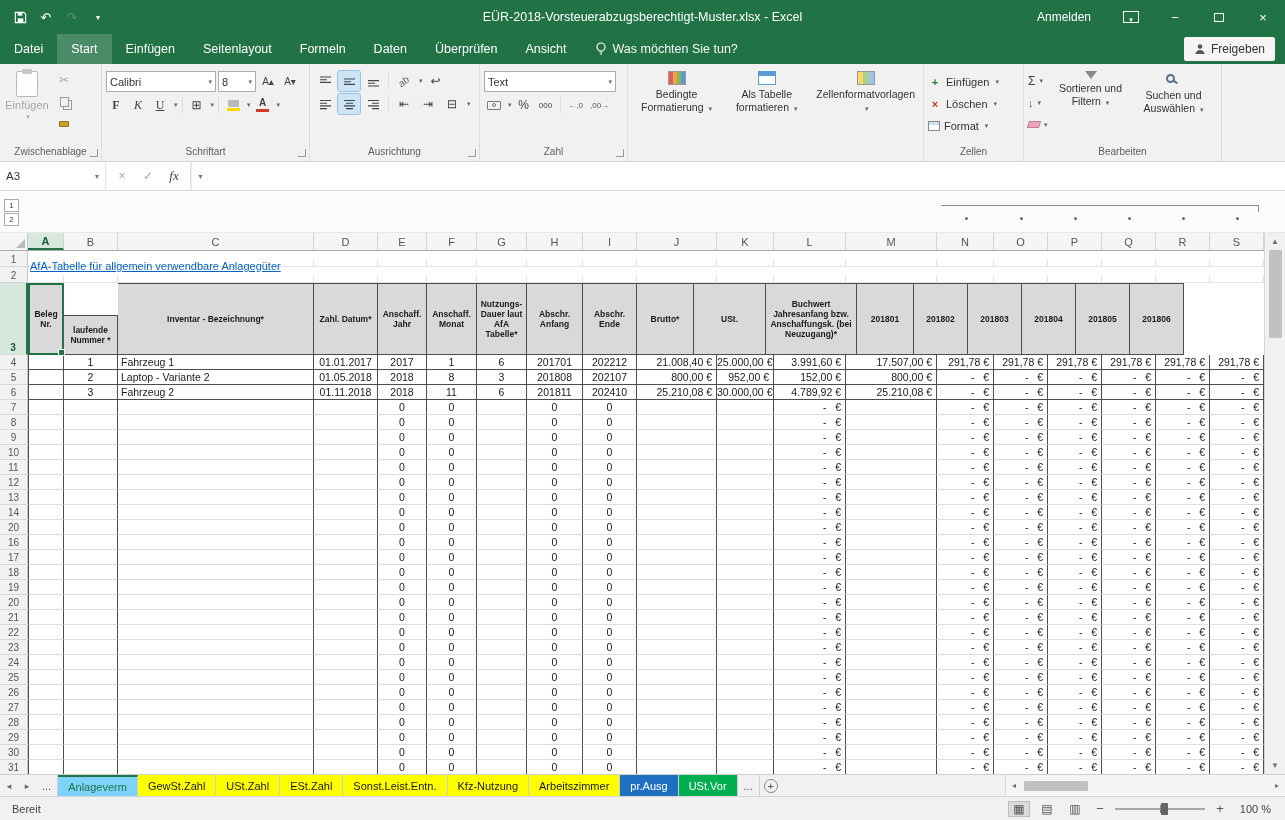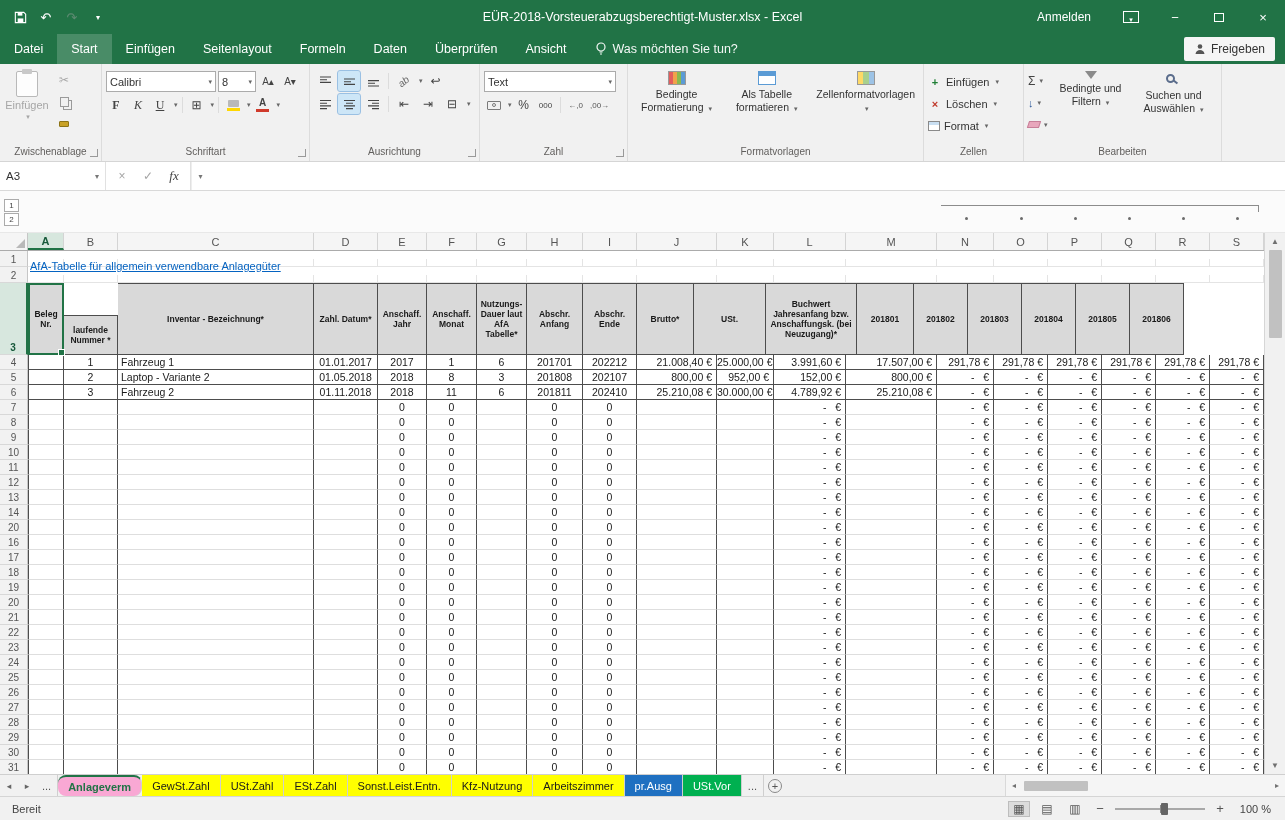--- a/index.html
+++ b/index.html
@@ -142,21 +142,21 @@
   .vscroll{width:21px;background:#f1f1f1;border-left:1px solid #d6d6d6;display:flex;flex-direction:column;align-items:center;}
   .varrow{height:17px;width:100%;display:flex;align-items:center;justify-content:center;font-size:8px;color:#707070;}
   .vthumb{width:13px;height:88px;background:#c1c1c1;border-radius:1px;}
   .vfill{flex:1;}
 
   
   .tabbar{height:22px;background:#f1f1f1;border-top:1px solid #cfcfcf;display:flex;align-items:stretch;flex:0 0 auto;font-size:11px;}
   .nav{width:18px;display:flex;align-items:center;justify-content:center;color:#666;font-size:9px;}
   .stab{display:flex;align-items:center;padding:0 10px;border-right:1px solid #cfcfcf;color:#333;cursor:default;white-space:nowrap;}
   .stab.ell{padding:0 6px;color:#555;}
-  .stab.active{background:#f9a8d4;color:#217346;font-weight:bold;border-top:2px solid #217346;border-radius:8px;}
+  .stab.active{background:#7dd3fc;color:#217346;font-weight:normal;border-top:2px solid #217346;}
   .addsheet{width:22px;display:flex;align-items:center;justify-content:center;}
   .addsheet i{width:14px;height:14px;border:1px solid #8a8a8a;border-radius:50%;font-style:normal;font-size:11px;line-height:12px;text-align:center;color:#555;}
   .hscroll{margin-left:auto;width:280px;display:flex;align-items:center;background:#f5f5f5;border-left:1px solid #d9d9d9;}
   .harrow{width:16px;text-align:center;color:#707070;font-size:8px;}
   .htrack{flex:1;height:12px;position:relative;}
   .hthumb{position:absolute;left:2px;top:1px;width:64px;height:10px;background:#c1c1c1;border-radius:1px;}
 
   
   .statusbar{height:24px;background:#f1f1f1;border-top:1px solid #d5d5d5;display:flex;align-items:center;font-size:11px;color:#444;flex:0 0 auto;}
   .sb-mode{padding-left:12px;}
@@ -378,21 +378,20 @@
         </div>
         <div class="bigbtn" style="width:86px;">
           <span class="tbl-icon"></span>
           <span class="blabel"><span>Als Tabelle formatieren</span> <span class="caret">▾</span></span>
         </div>
         <div class="bigbtn" style="width:110px;">
           <span class="cs-icon"></span>
           <span class="blabel"><span>Zellenformatvorlagen</span> <span class="caret">▾</span></span>
         </div>
       </div>
-      <div class="rgl"><span>Formatvorlagen</span></div>
     </div>
 
     <div class="rgroup" style="width:100px;">
       <div class="rgc">
         <div class="cellcol">
           <div class="crow">
               <span class="cic plus">+</span>
               <span>Einfügen</span>
               <span class="caret">▾</span>
             </div>
@@ -423,21 +422,21 @@
                 <span class="filldown">↓</span>
                 <span class="caret">▾</span>
               </div>
             <div class="erow">
                 <span class="eraser"></span>
                 <span class="caret">▾</span>
               </div>
           </div>
           <div class="edbig" style="width:78px;">
             <span class="funnel"></span>
-            <span class="blabel"><span>Bedingte und Filtern</span> <span class="caret">▾</span></span>
+            <span class="blabel"><span>Sortieren und Filtern</span> <span class="caret">▾</span></span>
           </div>
           <div class="edbig" style="width:80px;">
             <span class="mag" style="margin:3px 6px 3px 0;"></span>
             <span class="blabel"><span>Suchen und Auswählen</span> <span class="caret">▾</span></span>
           </div>
         </div>
       </div>
       <div class="rgl"><span>Bearbeiten</span></div>
     </div>
 

